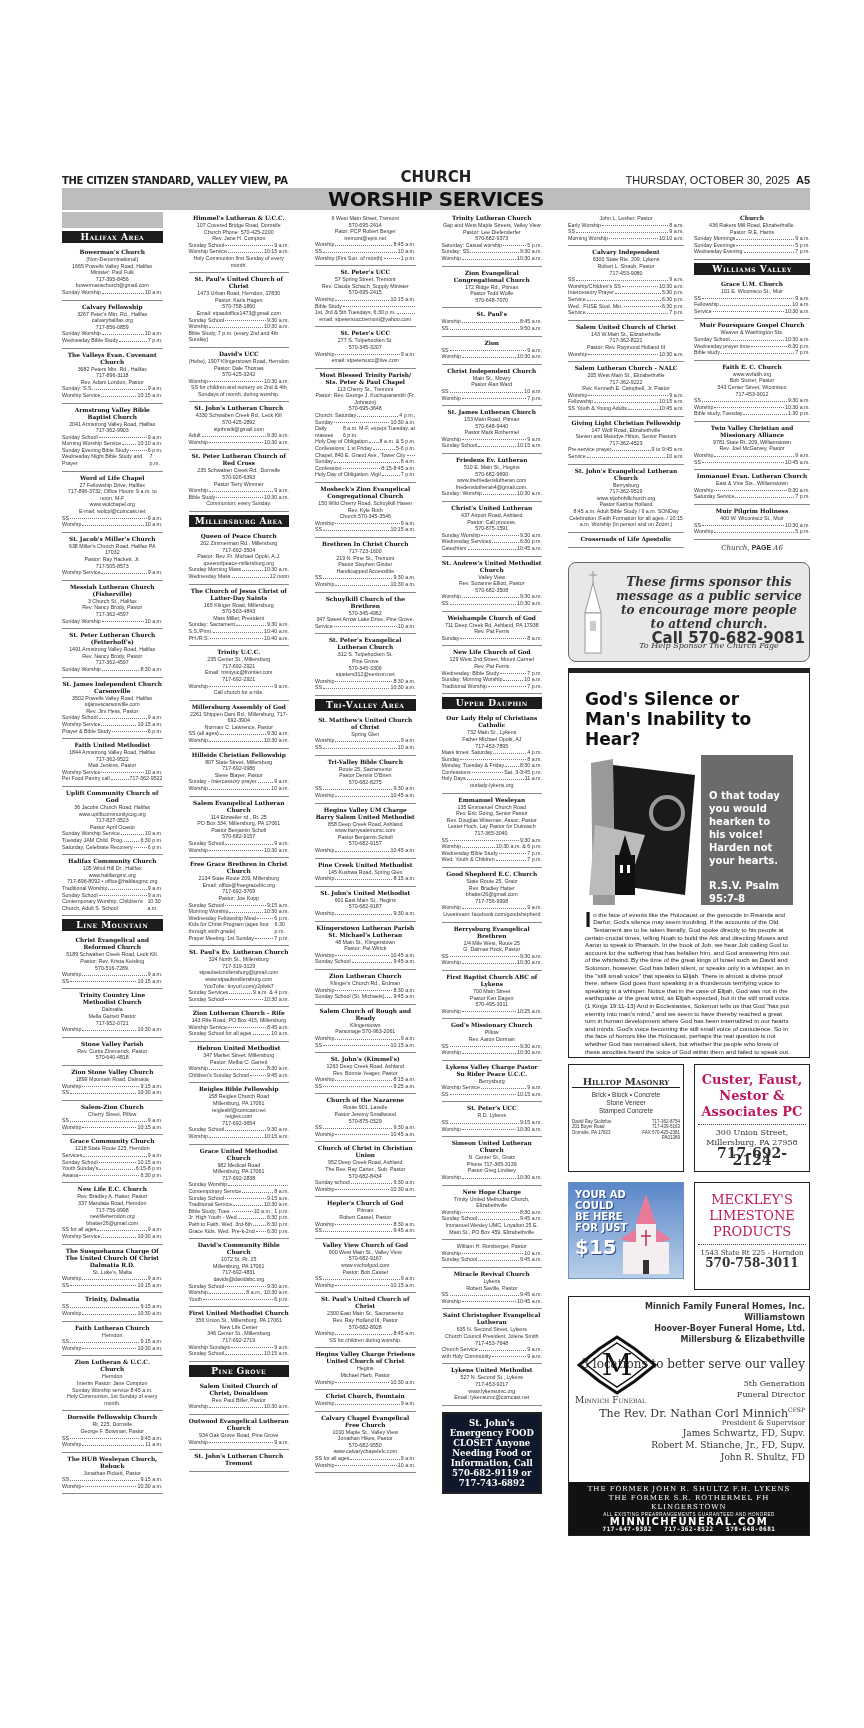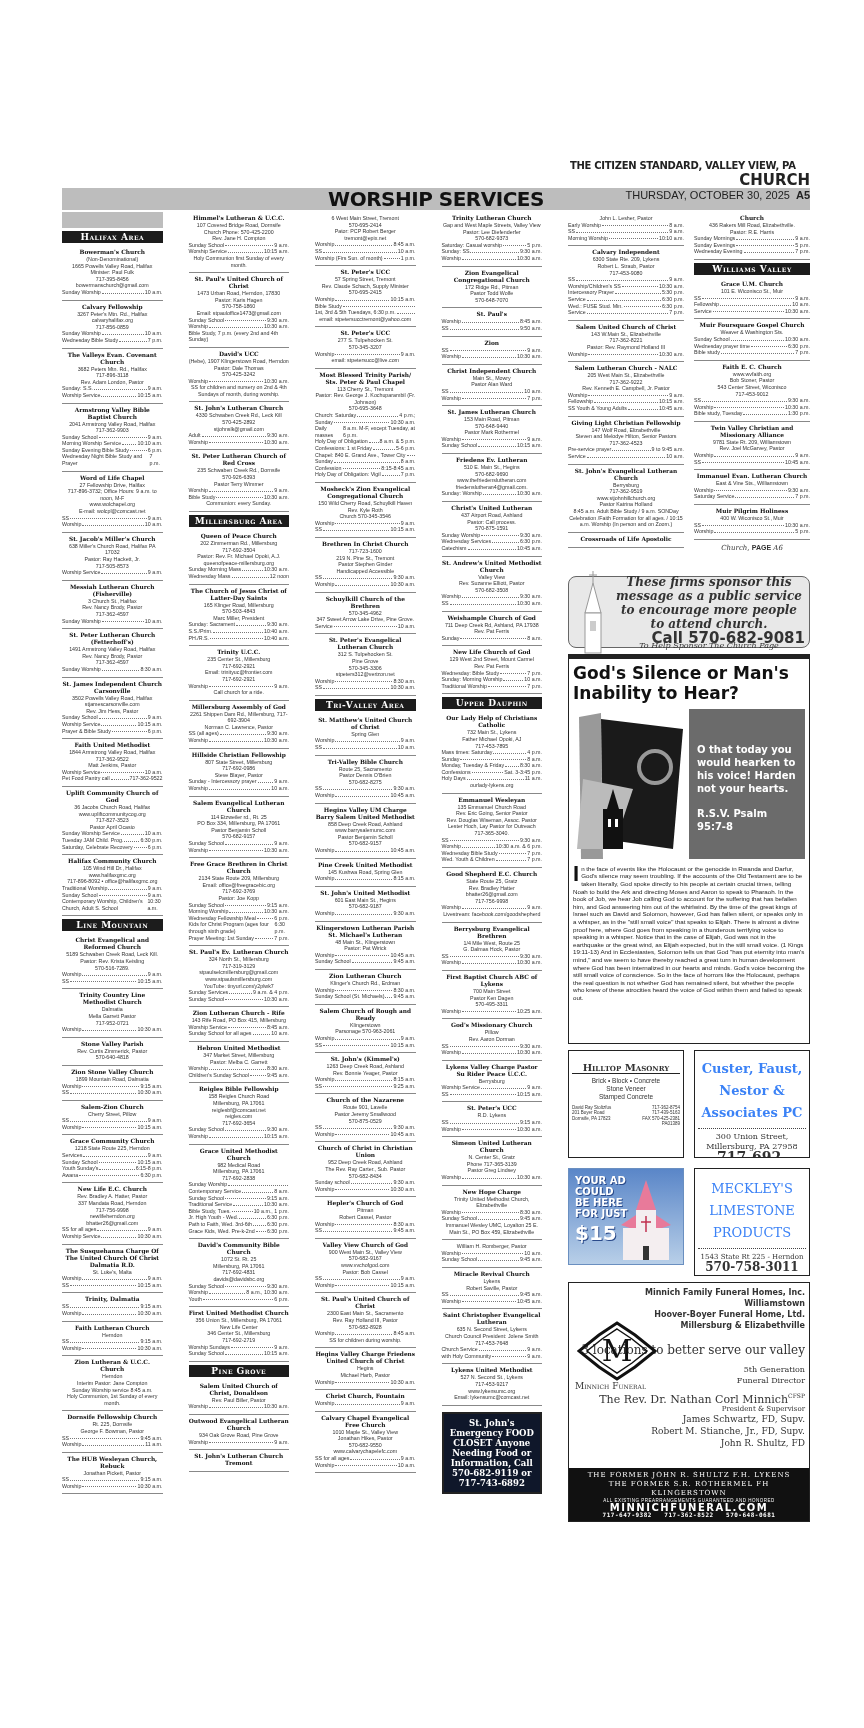--- a/index.html
+++ b/index.html
@@ -1,21 +1,21 @@
 <!DOCTYPE html>
 <html><head>
 <meta charset="utf-8">
 <style>
   * { box-sizing: border-box; margin: 0; padding: 0; }
   html, body { width: 864px; height: 1728px; background: #ffffff; overflow: hidden; }
   body { font-family: "Liberation Sans", sans-serif; color: #222; position: relative; }
 
   .page { position: absolute; left: 62px; top: 160px; width: 748px; }
 
-  .masthead { display: flex; align-items: flex-end; justify-content: space-between; height: 26px; flex-direction: column; }
+  .masthead { display: flex; align-items: flex-end; justify-content: space-between; height: 26px; }
   .mh-paper { font-family: "DejaVu Sans", sans-serif; font-weight: bold; font-size: 10px; letter-spacing: -0.3px; width: 240px; }
   .mh-section { font-family: "DejaVu Sans", sans-serif; font-weight: bold; font-size: 15px; text-align: center; flex: 1; }
   .mh-date { font-family: "Liberation Sans", sans-serif; font-size: 11px; width: 240px; text-align: right; }
   .mh-date b { margin-left: 6px; font-size: 11px; }
 
   .title-band { background: #bdbdbd; height: 22px; margin-top: 2px; text-align: center; }
   .title-band span { font-family: "DejaVu Sans", sans-serif; font-weight: bold; font-size: 20px; line-height: 22px; letter-spacing: -0.5px; color: #111; }
 
   .columns { display: flex; gap: 26px; margin-top: 2px; }
   .col { width: 116px; font-size: 5.4px; line-height: 7px; color: #333; }
@@ -27,39 +27,39 @@
   .entry .name { font-family: "DejaVu Serif", serif; font-weight: bold; font-size: 5.8px; line-height: 7px; color: #111; }
   .entry .line { font-size: 5.3px; line-height: 6.6px; }
   .entry .svc { display: flex; justify-content: space-between; text-align: left; font-size: 5.3px; line-height: 6.6px; }
   .entry .svc .dots { flex: 1; border-bottom: 1px dotted #777; margin: 0 1px 2px; }
 
   .gray-block { background: #bdbdbd; height: 16px; margin-bottom: 2px; }
 
   .page-ref { text-align: center; font-family: "DejaVu Serif", serif; font-style: italic; font-size: 7px; margin: 4px 0; }
   .page-ref b { font-family: "Liberation Sans", sans-serif; font-style: normal; }
 
-  .sponsor { border: 1px solid #666; border-radius: 8px; background: #e8e8e8; height: 72px; margin-top: 20px; display: flex; align-items: center; padding: 4px; }
+  .sponsor { border: 1px solid #666; border-radius: 8px; background: #e8e8e8; height: 100px; margin-top: 6px; display: flex; align-items: center; padding: 4px; }
   .sponsor .steeple { width: 40px; height: 86px; }
   .sponsor .txt { flex: 1; text-align: center; }
   .sponsor .msg { font-family: "DejaVu Serif", serif; font-style: italic; font-weight: bold; font-size: 12px; line-height: 14px; }
   .sponsor .phone { font-family: "DejaVu Sans", sans-serif; font-weight: bold; font-size: 15px; margin-top: 4px; text-align: right; }
   .sponsor .sub { font-family: "DejaVu Serif", serif; font-style: italic; font-size: 8px; }
 
-  .gods { border: 1px solid #222; border-top: 5px solid #222; margin-top: 6px; padding: 4px; height: 390px; }
+  .gods { border: 1px solid #222; border-top: 5px solid #222; margin-top: 6px; padding: 16px; height: 390px; }
   .gods .headline { font-family: "DejaVu Sans", sans-serif; font-weight: bold; font-size: 17px; line-height: 20px; color: #111; }
   .gods .art { display: flex; gap: 6px; height: 150px; margin-top: 6px; }
   .gods .art .graphic { width: 110px; position: relative; }
   .gods .art .quote { flex: 1; background: #6b6b6b; color: #fff; font-family: "DejaVu Sans", sans-serif; font-weight: bold; font-size: 10px; line-height: 13px; padding: 34px 8px 8px; }
   .gods .art .quote .ref { margin-top: 12px; font-size: 10px; }
   .gods .body { font-size: 6.2px; line-height: 7.6px; margin-top: 6px; text-align: left; color: #222; }
   .gods .body .dropcap { float: left; font-size: 22px; line-height: 18px; font-weight: bold; margin-right: 2px; color: #111; }
 
   .ads-grid { display: grid; grid-template-columns: 116px 116px; gap: 10px; margin-top: 6px; }
   .ad-box { border: 1px solid #222; height: 108px; padding: 3px; text-align: center; overflow: hidden; }
-  .ad-box .big-serif { font-family: "DejaVu Serif", serif; font-size: 12px; line-height: 22px; color: #3b82f6; }
+  .ad-box .big-serif { font-family: "DejaVu Serif", serif; font-size: 12px; line-height: 16px; color: #be185d; }
   .ad-box .phone-big { font-family: "DejaVu Serif", serif; font-weight: bold; font-size: 14px; margin-top: 2px; }
   .ad-box .addr { font-family: "DejaVu Serif", serif; font-size: 8px; line-height: 10px; border-top: 1px dotted #444; margin-top: 4px; padding-top: 3px; }
   .hilltop .brand { font-family: "DejaVu Serif", serif; font-weight: bold; font-variant: small-caps; font-size: 10px; border-bottom: 1px solid #222; margin: 10px 0 3px; padding-bottom: 2px; }
   .hilltop .specs { font-size: 6.5px; line-height: 8px; }
   .hilltop .contact { display: flex; justify-content: space-between; font-size: 4.5px; line-height: 5.5px; text-align: left; margin-top: 4px; }
   .your-ad { border: 1px solid #6a8fc0; background: linear-gradient(#5a86c8, #b8cfe8); height: 97px; padding: 6px; color: #fff; font-family: "DejaVu Sans", sans-serif; font-weight: bold; font-size: 10px; line-height: 11px; text-shadow: 1px 1px 0 #2a4a8a; position: relative; }
   .your-ad .price { font-size: 20px; line-height: 22px; margin-top: 3px; }
   .your-ad .church { position: absolute; right: 12px; bottom: 4px; width: 50px; height: 80px; }
 
   .funeral { border: 1px solid #222; margin-top: 6px; height: 240px; position: relative; padding: 4px; }

